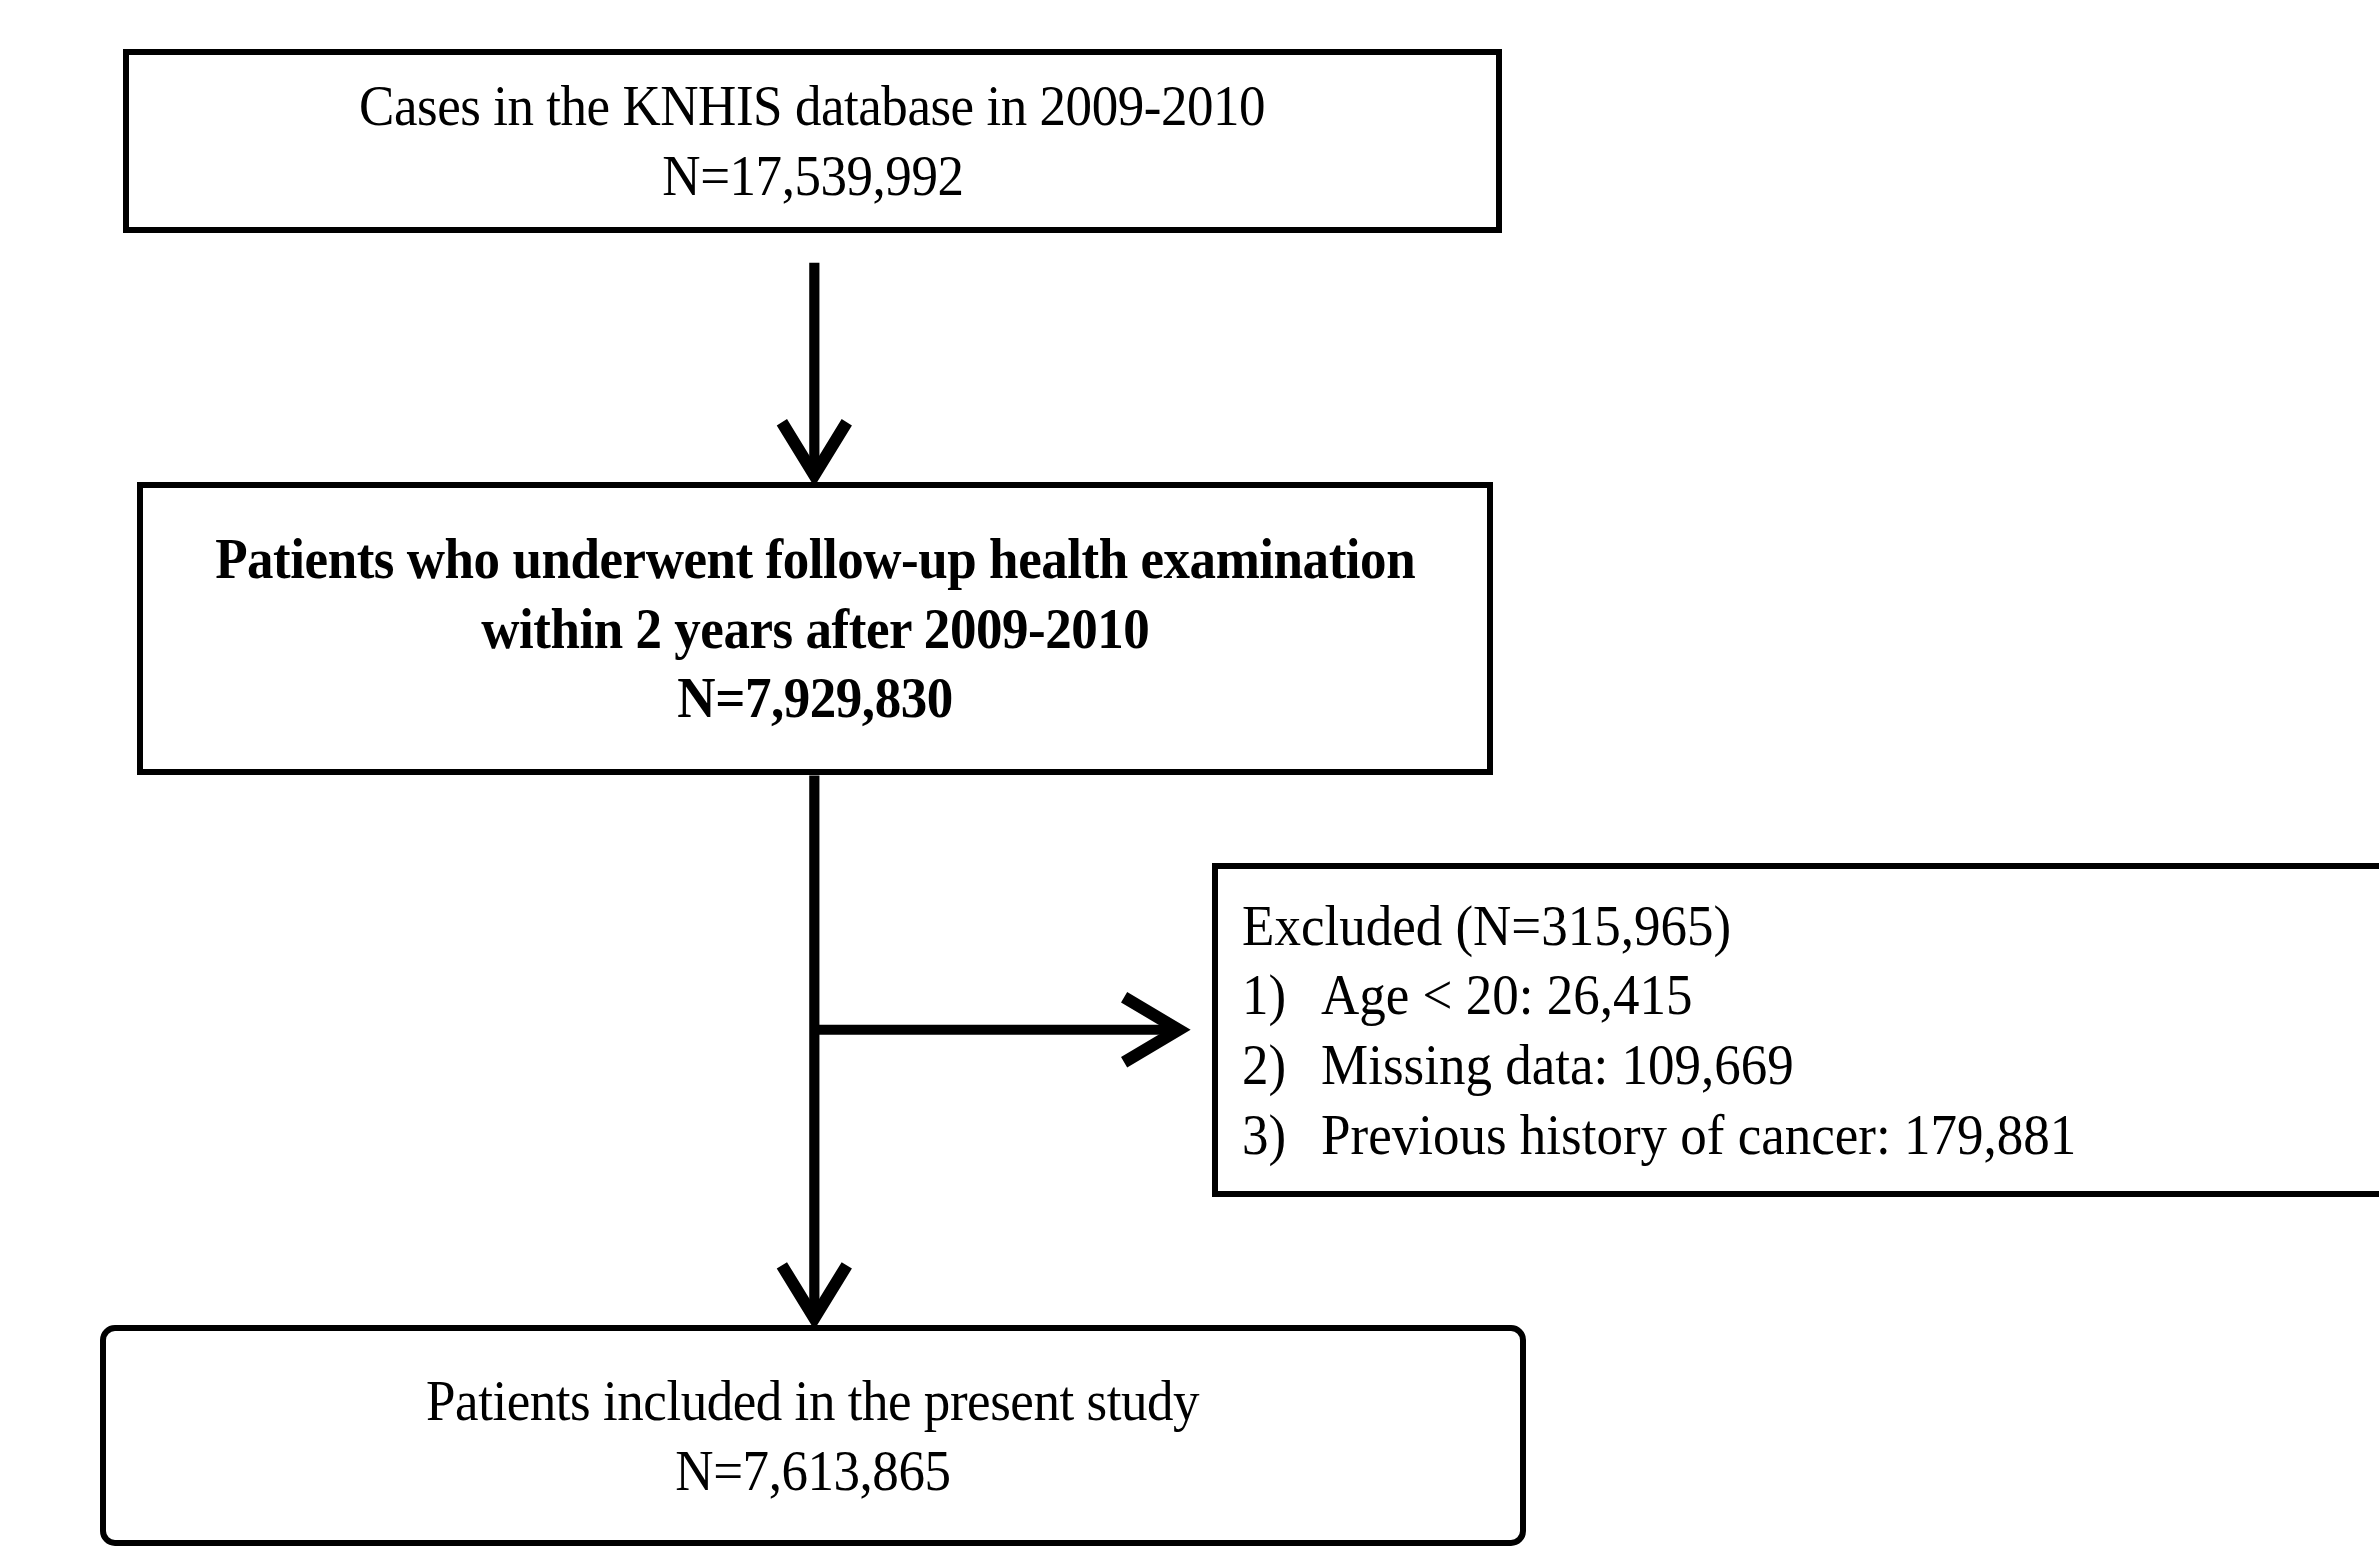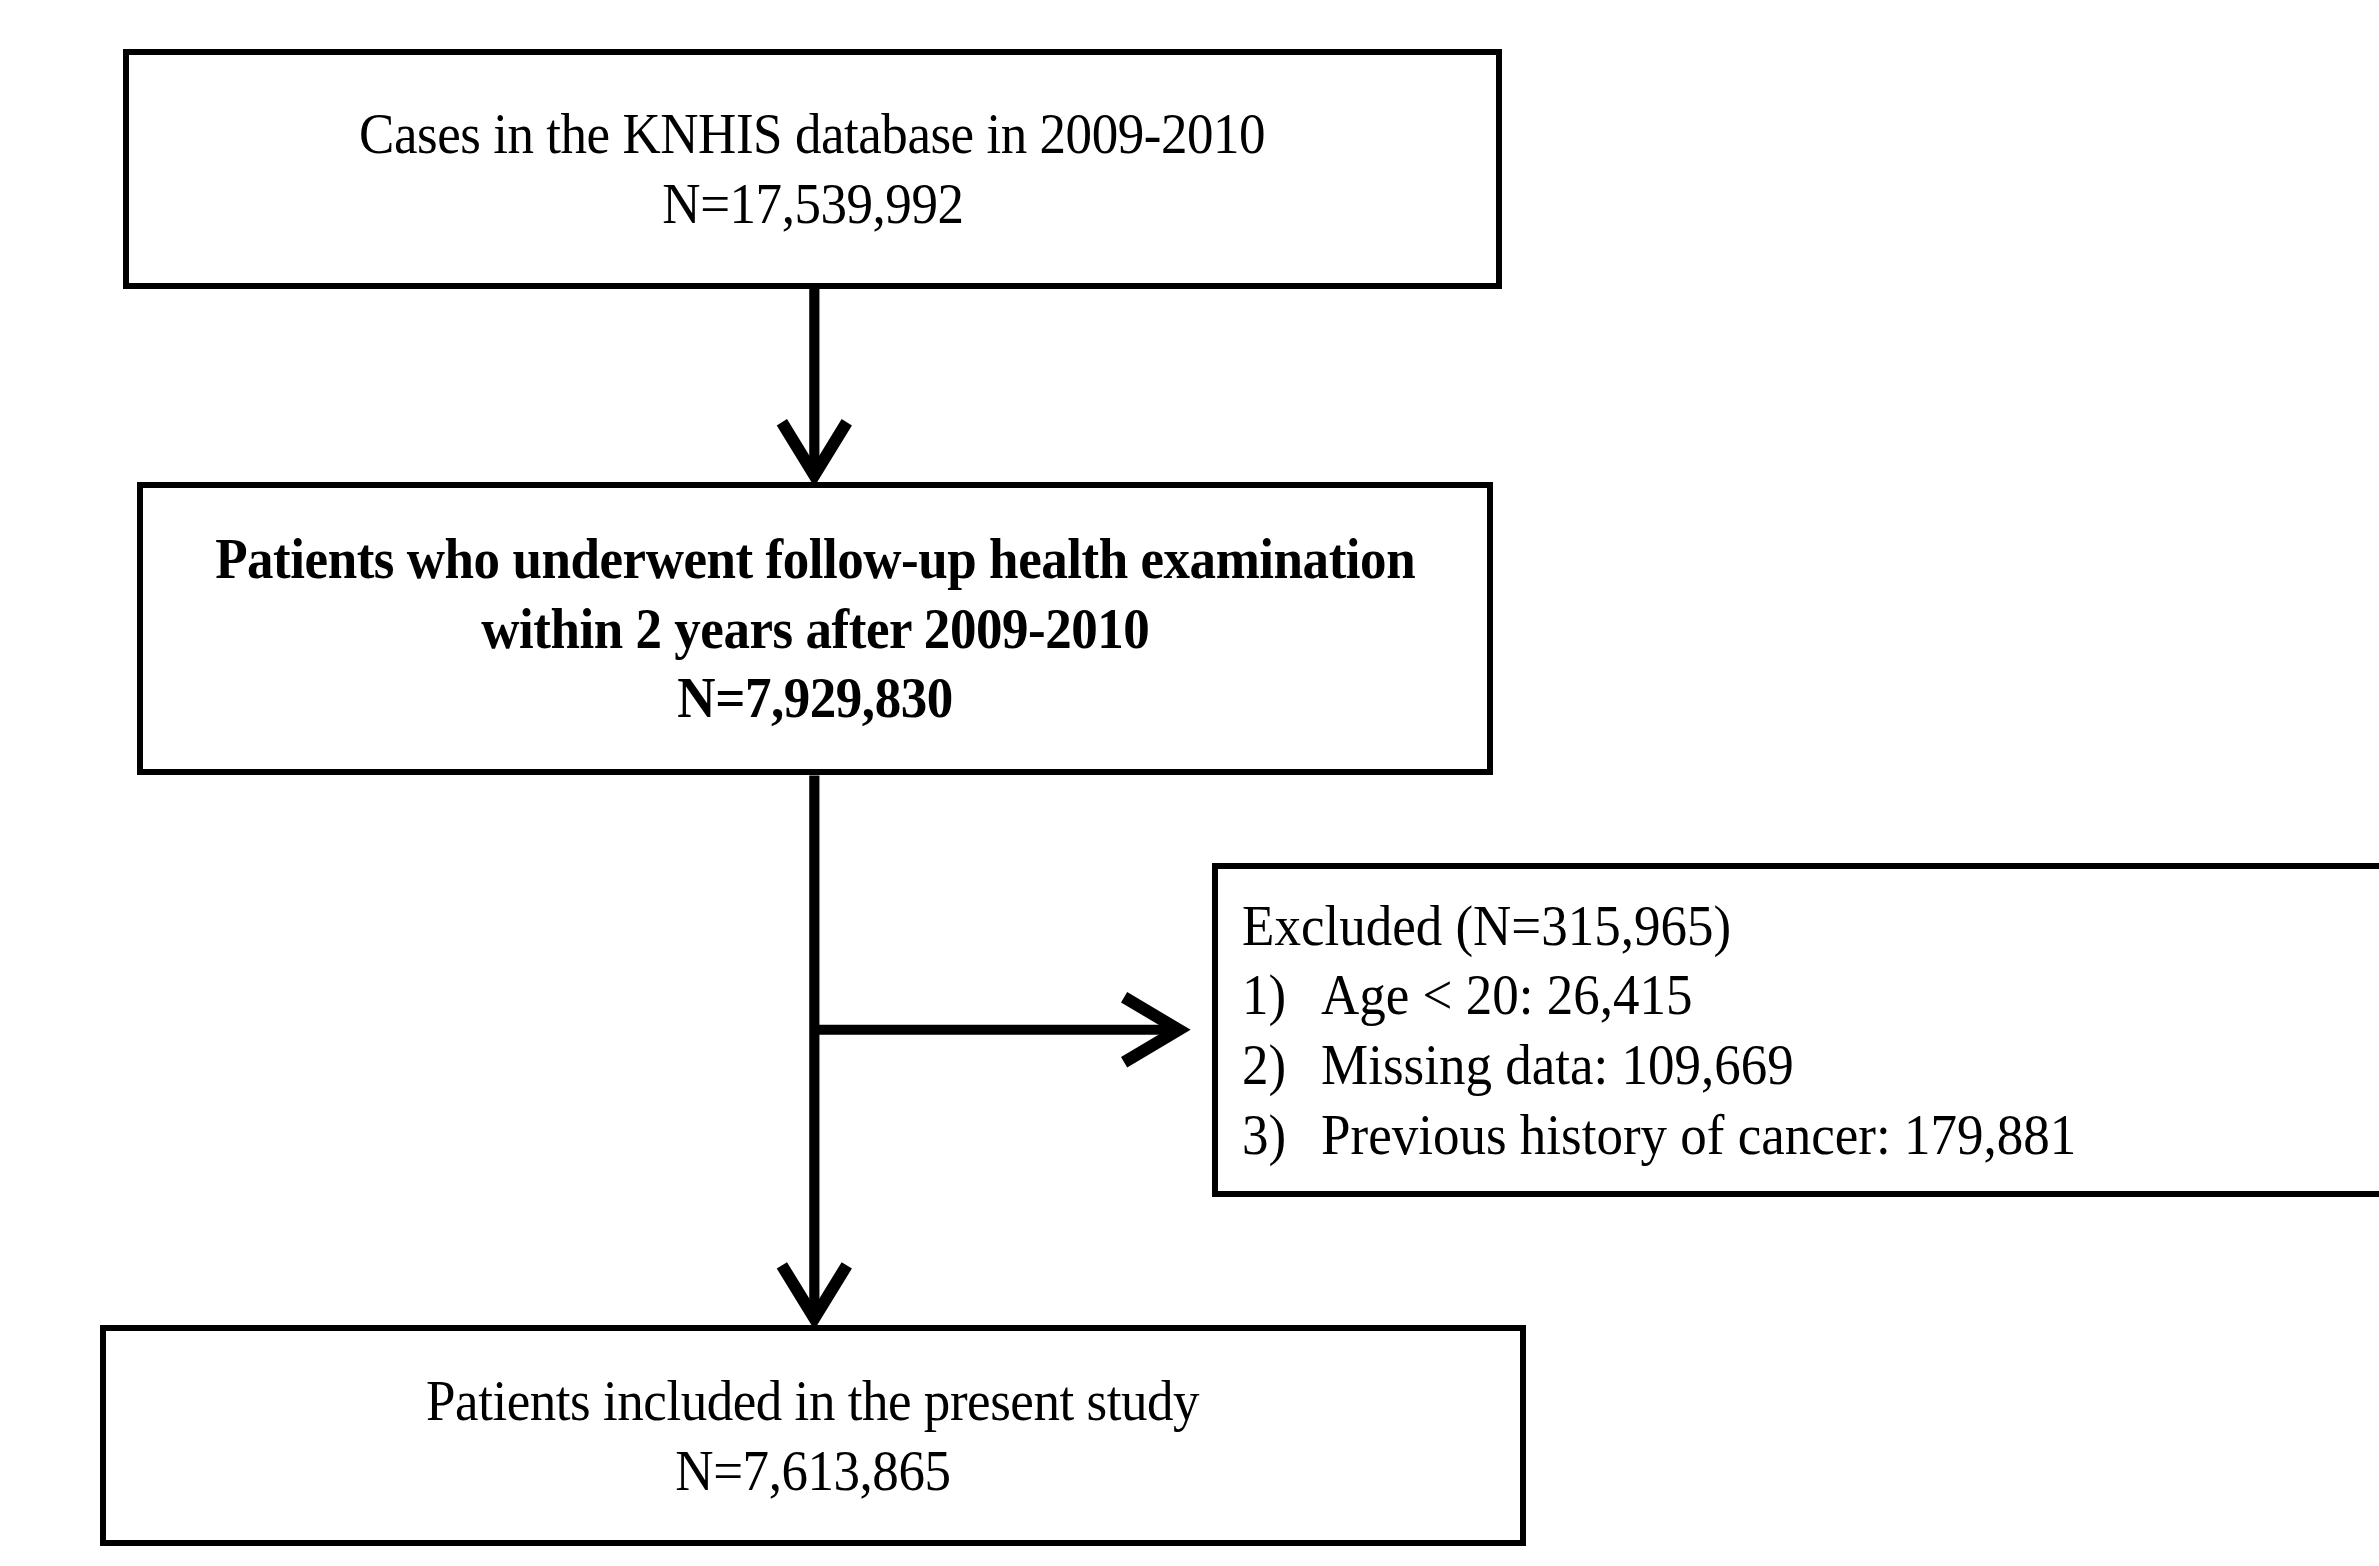--- a/index.html
+++ b/index.html
@@ -42,25 +42,25 @@
     display: block;
     white-space: nowrap;
     font-size: 57px;
     line-height: 1.22;
     letter-spacing: -0.5px;
     transform: scaleX(0.93);
     transform-origin: center center;
   }
 
   
-  #box-cases       { left: 123px;  top: 49px;   width: 1379px; height: 240px; }
+  #box-cases       { left: 123px;  top: 49px;   width: 1379px; height: 184px; }
   #box-followup    { left: 137px;  top: 482px;  width: 1356px; height: 293px; font-weight: bold; }
   #box-excluded    { left: 1180px; top: 863px;  width: 1182px; height: 334px;
                      padding-left: 24px; padding-right: 13px; }
-  #box-included    { left: 100px;  top: 1325px; width: 1426px; height: 221px; }
+  #box-included    { left: 100px;  top: 1325px; width: 1426px; height: 221px; border-radius: 15px; }
 
   
   .excl-head {
     font-size: 57px;
     line-height: 1.22;
     white-space: nowrap;
     transform: scaleX(0.93);
     transform-origin: left center;
   }
   .excl-row {

